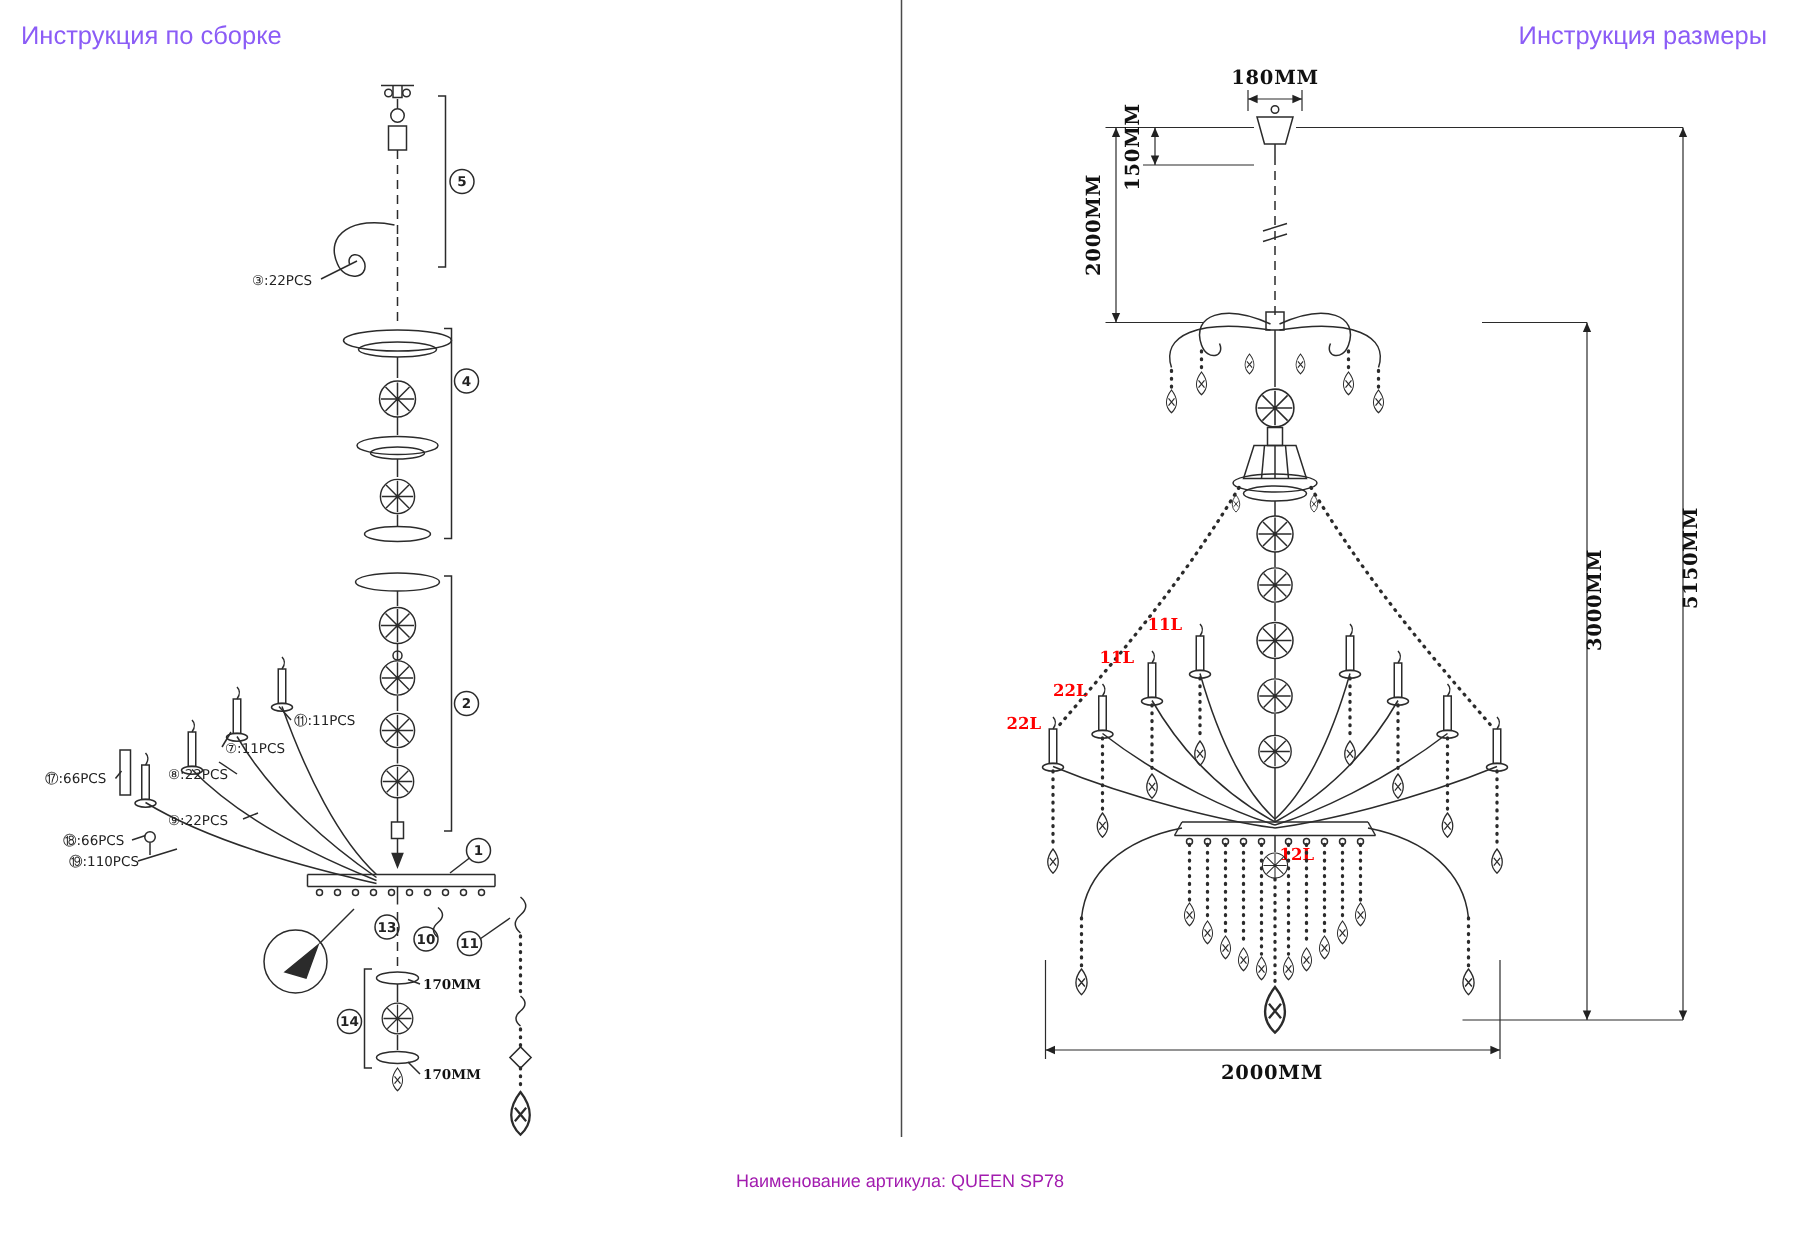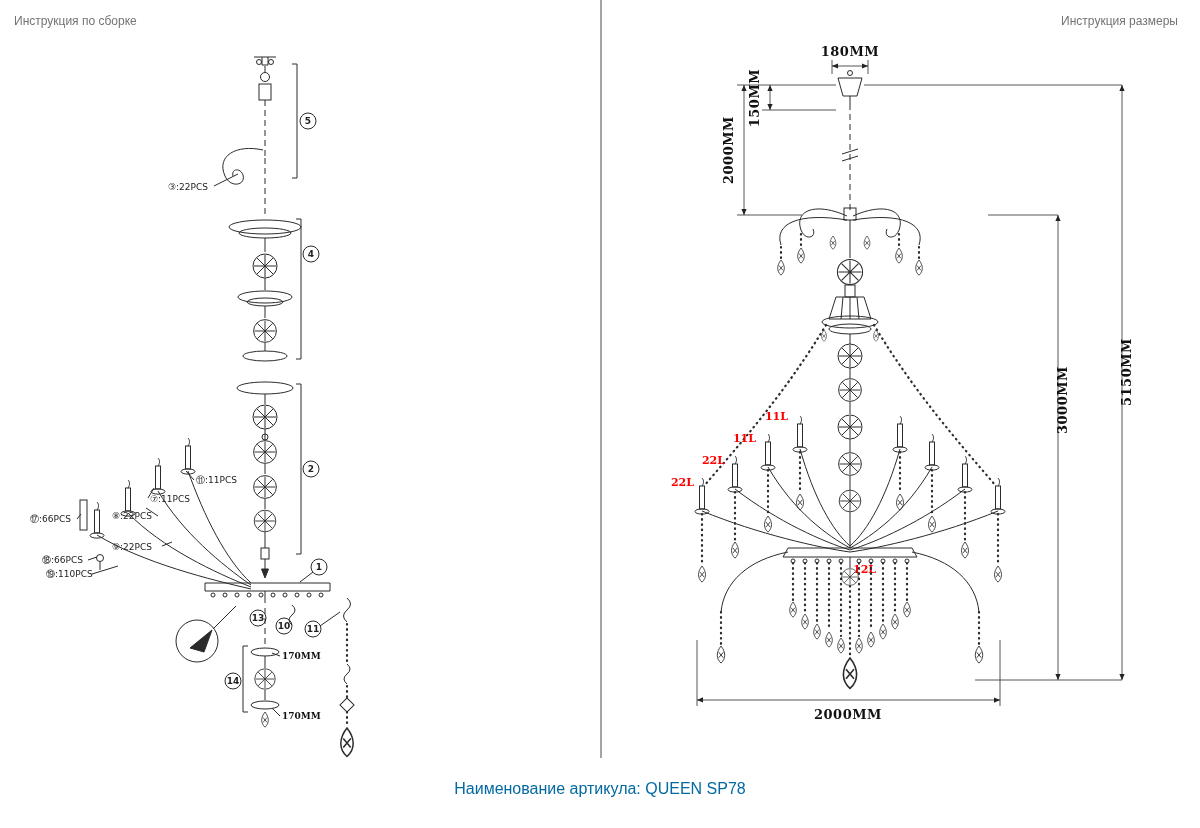--- a/index.html
+++ b/index.html
@@ -1,21 +1,21 @@
 <!DOCTYPE html>
 <html><head>
 <meta charset="utf-8">
 <style>
   html,body{margin:0;padding:0;background:#fff}
   .page{position:relative;width:1200px;height:828px;background:#ffffff;overflow:hidden;
         font-family:"Liberation Sans",sans-serif;color:#1c1c1c}
-  .title{position:absolute;top:14px;font-size:12px;color:#737373;white-space:nowrap}
+  .title{position:absolute;top:14px;font-size:17px;color:#8b5cf6;white-space:nowrap}
   .title-left{left:14px}
   .title-right{right:22px}
-  .footer{position:absolute;top:780px;left:0;width:100%;text-align:center;font-size:16px;color:#0369a1}
+  .footer{position:absolute;top:780px;left:0;width:100%;text-align:center;font-size:12px;color:#a21caf}
   svg.drawing{position:absolute;left:0;top:0}
   .ln{stroke:#2b2b2b;stroke-width:1;fill:none}
   .ln-thin{stroke:#2b2b2b;stroke-width:.8;fill:none}
   .beads{stroke:#2b2b2b;stroke-width:2.2;fill:none;stroke-dasharray:.6 4.6;stroke-linecap:round}
   .chain{stroke:#2b2b2b;stroke-width:1;fill:none;stroke-dasharray:6 4}
   .dim{font:700 13px "DejaVu Serif",serif;fill:#111;letter-spacing:.5px}
   .dim-sm{font:700 9px "DejaVu Serif",serif;fill:#111}
   .lbl{font:9px "DejaVu Sans",sans-serif;fill:#222}
   .co{font:700 9px "DejaVu Sans",sans-serif;fill:#222;text-anchor:middle}
   .red{font:700 11px "DejaVu Serif",serif}

